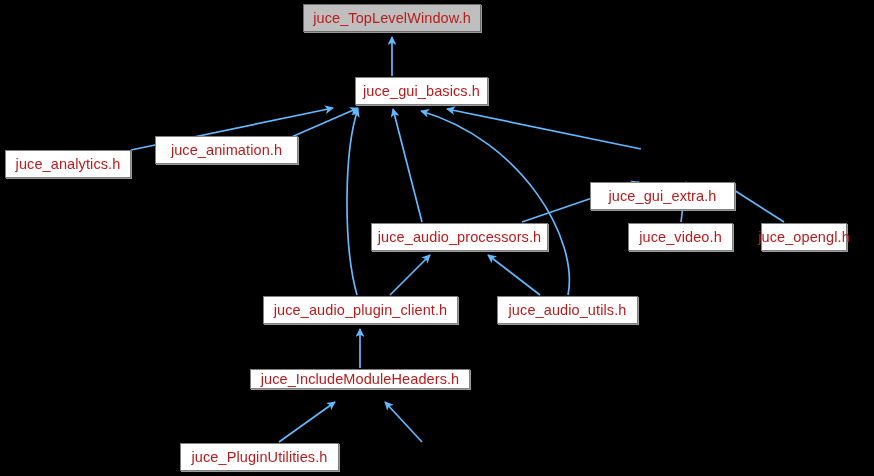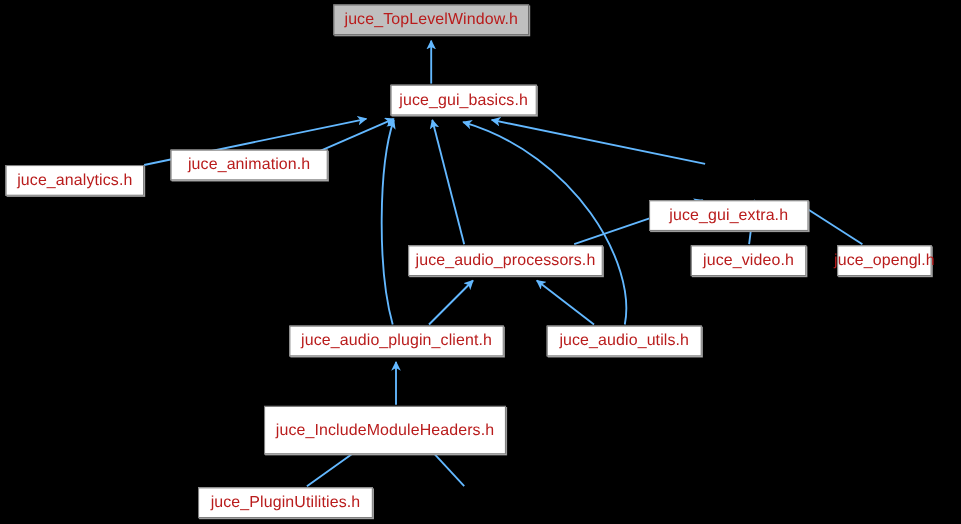--- a/index.html
+++ b/index.html
@@ -125,21 +125,21 @@
   </div>
 
   <div class="node" style="left:263px; top:296px; width:195px; height:28px;">
     <span class="node-label">juce_audio_plugin_client.h</span>
   </div>
 
   <div class="node" style="left:497px; top:296px; width:141px; height:28px;">
     <span class="node-label">juce_audio_utils.h</span>
   </div>
 
-  <div class="node" style="left:240px; top:369px; width:220px; height:44px;">
+  <div class="node" style="left:250px; top:369px; width:220px; height:20px;">
     <span class="node-label">juce_IncludeModuleHeaders.h</span>
   </div>
 
   <div class="node" style="left:180px; top:443px; width:159px; height:28px;">
     <span class="node-label">juce_PluginUtilities.h</span>
   </div>
 
 
 </div>
 

